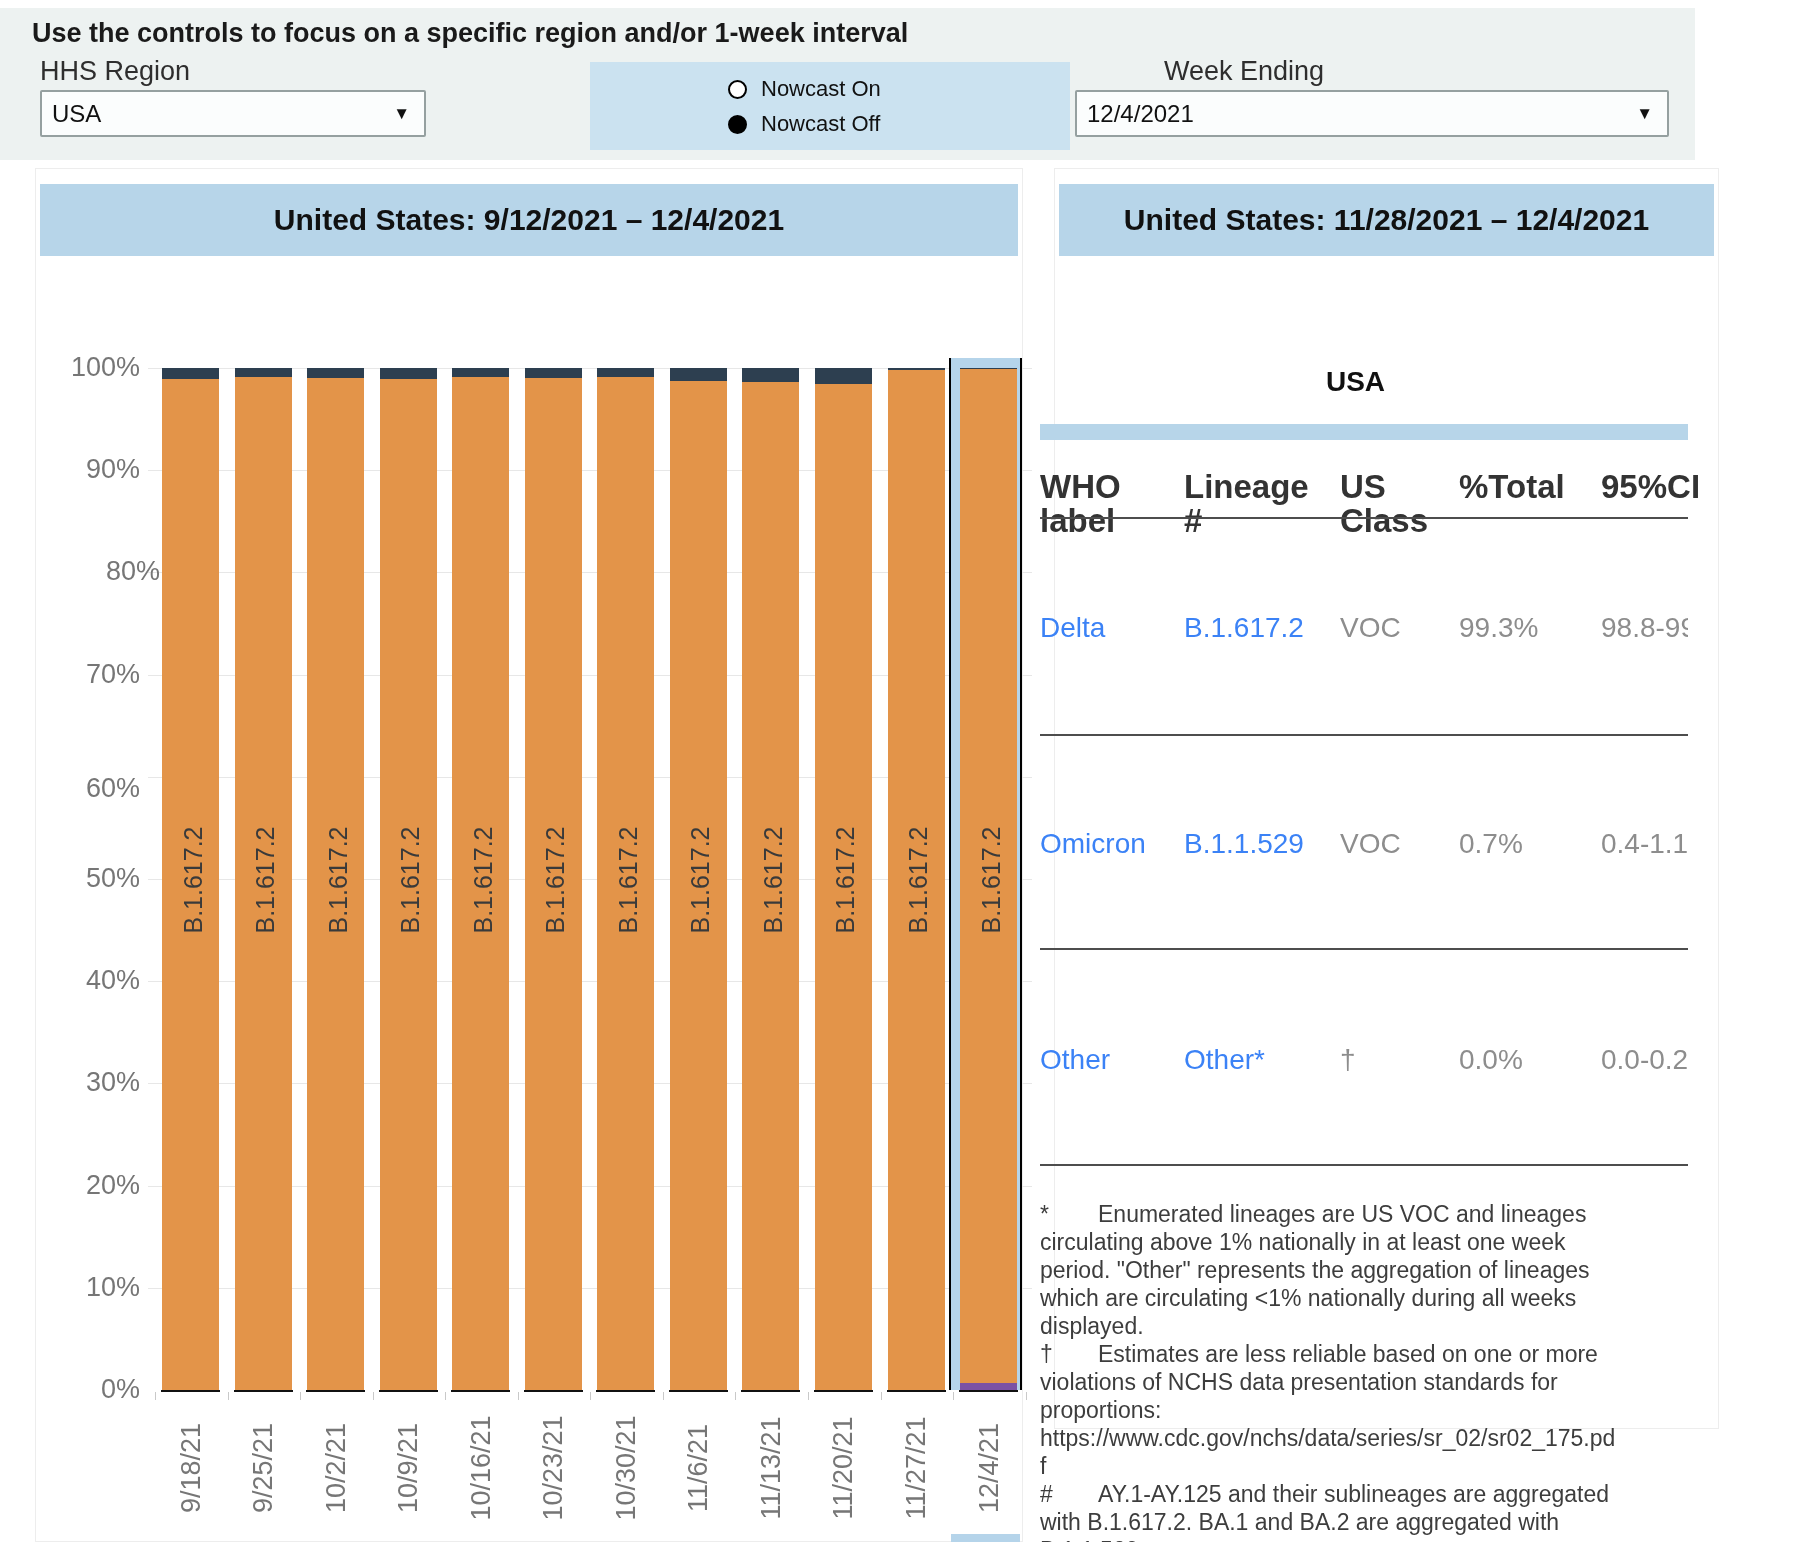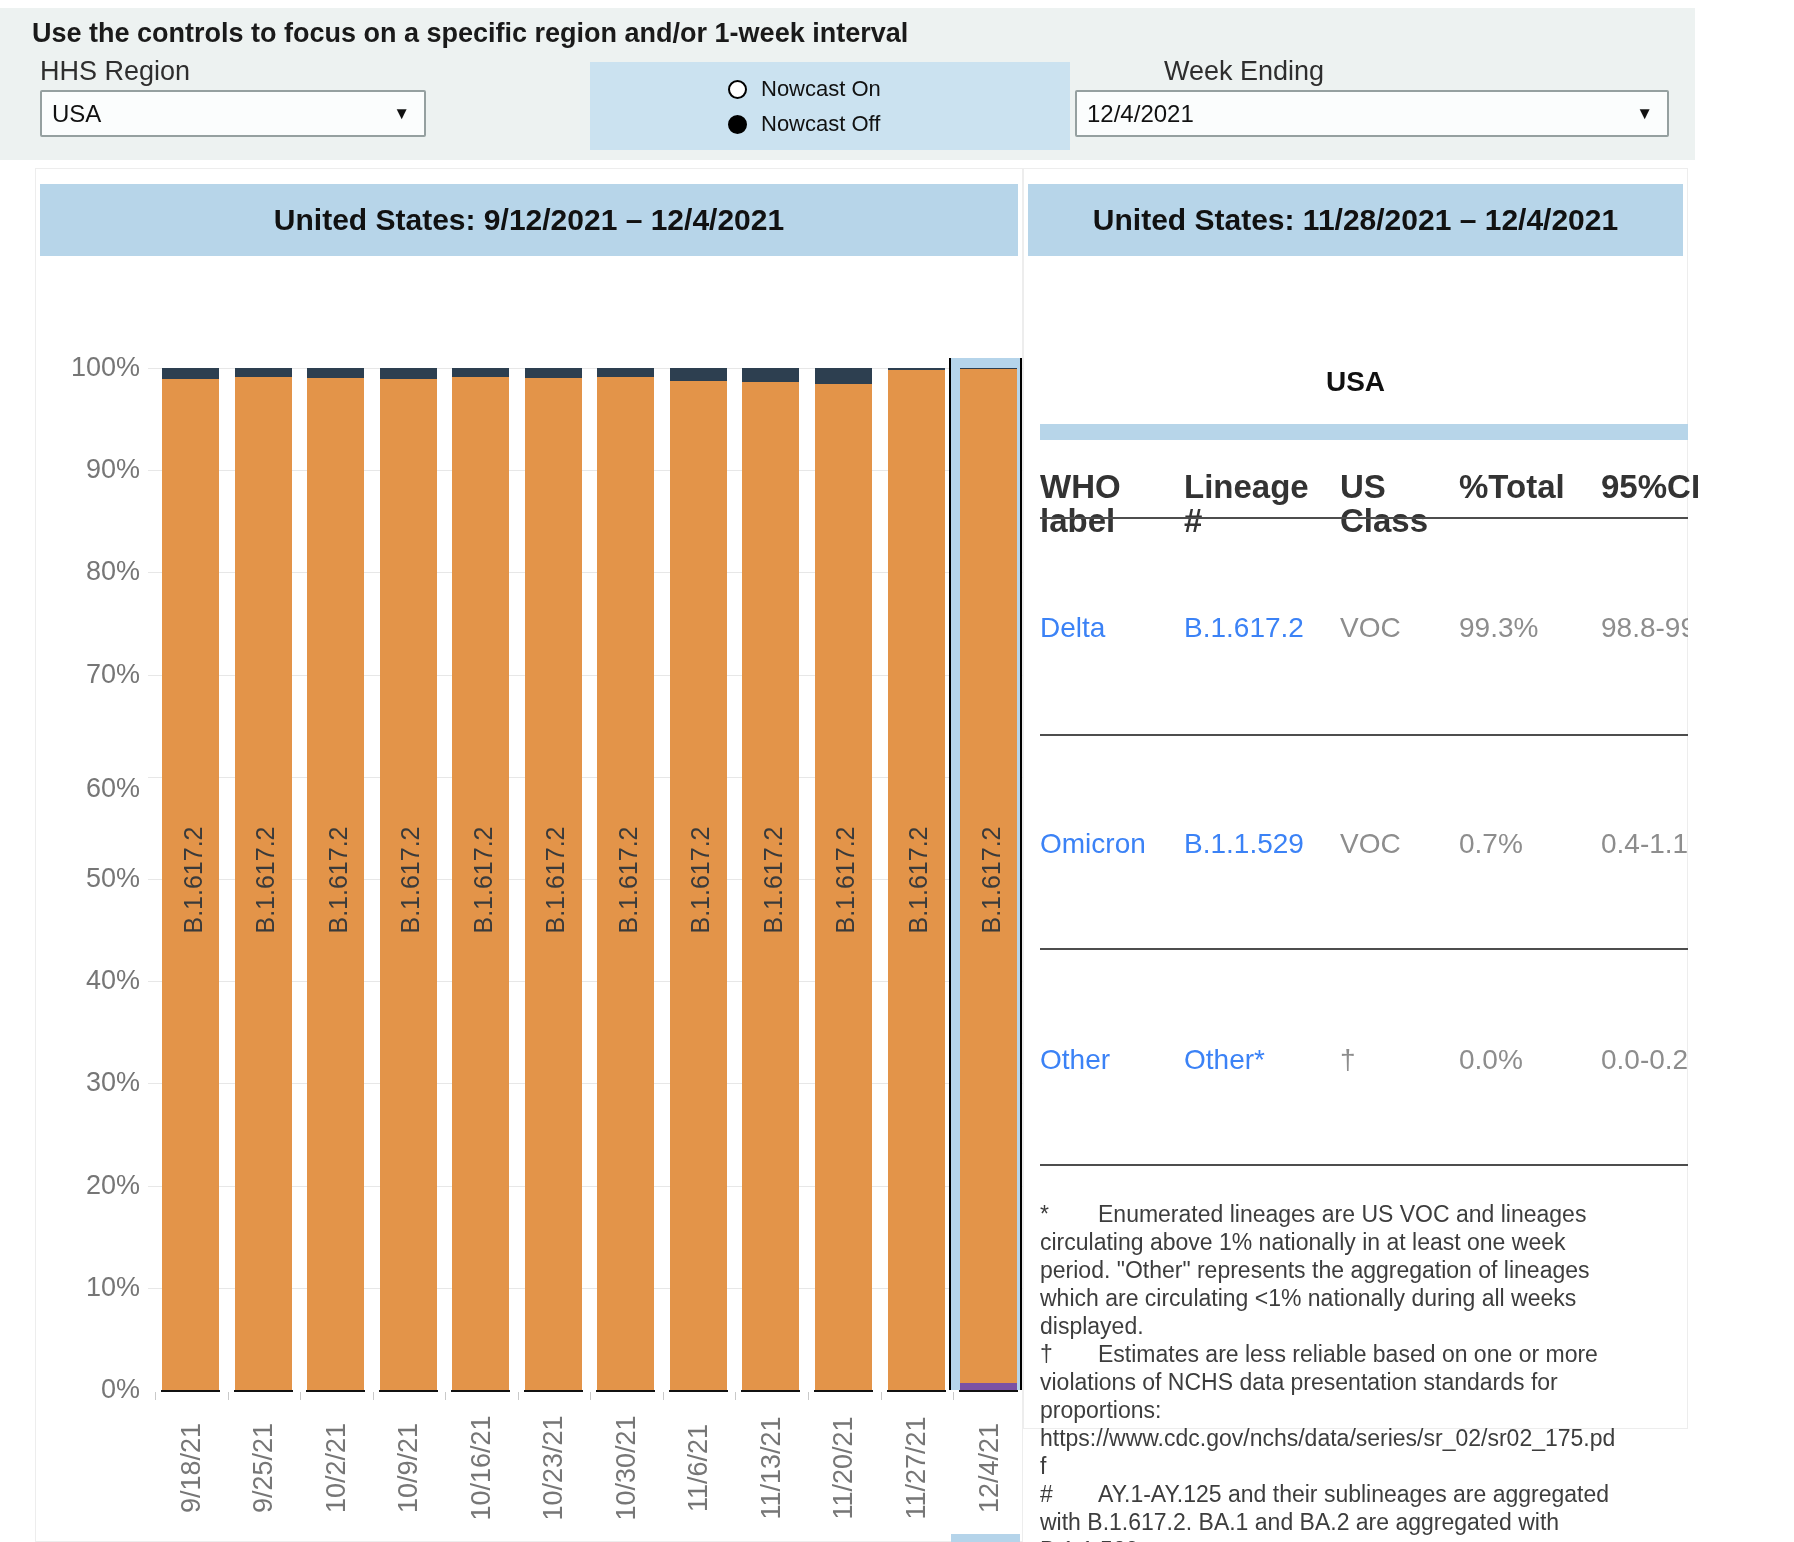--- a/index.html
+++ b/index.html
@@ -99,21 +99,21 @@
       <div class="gridline" style="left: 148px; top: 470.2px; width: 884px;"></div>
       <div class="gridline" style="left: 148px; top: 368px; width: 884px;"></div>
       <div class="ytick" style="left: 35px; top: 1374px;">0%</div>
       <div class="ytick" style="left: 35px; top: 1271.8px;">10%</div>
       <div class="ytick" style="left: 35px; top: 1169.6px;">20%</div>
       <div class="ytick" style="left: 35px; top: 1067.4px;">30%</div>
       <div class="ytick" style="left: 35px; top: 965.2px;">40%</div>
       <div class="ytick" style="left: 35px; top: 863px;">50%</div>
       <div class="ytick" style="left: 35px; top: 760.8px; margin-top: 12px;">60%</div>
       <div class="ytick" style="left: 35px; top: 658.6px;">70%</div>
-      <div class="ytick" style="left: 35px; top: 556.4px;">80%</div>
+      <div class="ytick" style="left: 35px; top: 556.4px; padding-left: 20px;">80%</div>
       <div class="ytick" style="left: 35px; top: 454.2px;">90%</div>
       <div class="ytick" style="left: 35px; top: 352px;">100%</div>
       <div class="sel-col" style="left: 949.05px; top: 358px; width: 73px; height: 1032px;"></div>
       <div class="sel-bottom" style="left: 951.05px; top: 1534px; width: 69px; height: 8px;"></div>
       <div class="bar-seg" style="left: 162px; top: 379.242px; width: 57px; height: 1010.76px; background: rgb(227, 148, 73); pointer-events: auto;"></div>
       <div class="bar-seg" style="left: 162px; top: 368px; width: 57px; height: 11.242px; background: rgb(45, 63, 80); pointer-events: auto;"></div>
       <div class="bar-base" style="left: 161px; top: 1390px; width: 59px;"></div>
       <div class="rot barlabel" style="left: 192.5px; top: 880px;">B.1.617.2</div>
       <div class="rot xlabel" style="left: 190.5px; top: 1468px;">9/18/21</div>
       <div class="bar-seg" style="left: 234.55px; top: 377.198px; width: 57px; height: 1012.8px; background: rgb(227, 148, 73); pointer-events: auto;"></div>
@@ -180,21 +180,21 @@
       <div class="xtick-mark" style="left: 517.75px; top: 1392px;"></div>
       <div class="xtick-mark" style="left: 590.3px; top: 1392px;"></div>
       <div class="xtick-mark" style="left: 662.85px; top: 1392px;"></div>
       <div class="xtick-mark" style="left: 735.4px; top: 1392px;"></div>
       <div class="xtick-mark" style="left: 807.95px; top: 1392px;"></div>
       <div class="xtick-mark" style="left: 880.5px; top: 1392px;"></div>
       <div class="xtick-mark" style="left: 953.05px; top: 1392px;"></div>
       <div class="xtick-mark" style="left: 1025.6px; top: 1392px;"></div>
     </div>
 
-  <div class="abs card" style="left:1023px;top:168px;width:665px;height:1261px;">
+  <div class="abs card" style="left:1054px;top:168px;width:665px;height:1261px;">
     <div class="title-bar" style="position:absolute;left:4px;top:15px;width:655px;height:72px;">United States: 11/28/2021 – 12/4/2021</div>
   </div>
 
   <div class="abs usa-title" style="left:1023px;top:366px;width:665px;">USA</div>
   <div class="abs blue-band" style="left:1040px;top:424px;width:648px;height:16px;"></div>
 
   <div class="th" style="left:1040px;top:470px;width:140px;">WHO label</div>
   <div class="th" style="left:1184px;top:470px;width:150px;">Lineage #</div>
   <div class="th ta-r" style="left:1340px;top:470px;width:110px;">US Class</div>
   <div class="th ta-r" style="left:1459px;top:470px;width:100px;">%Total</div>

